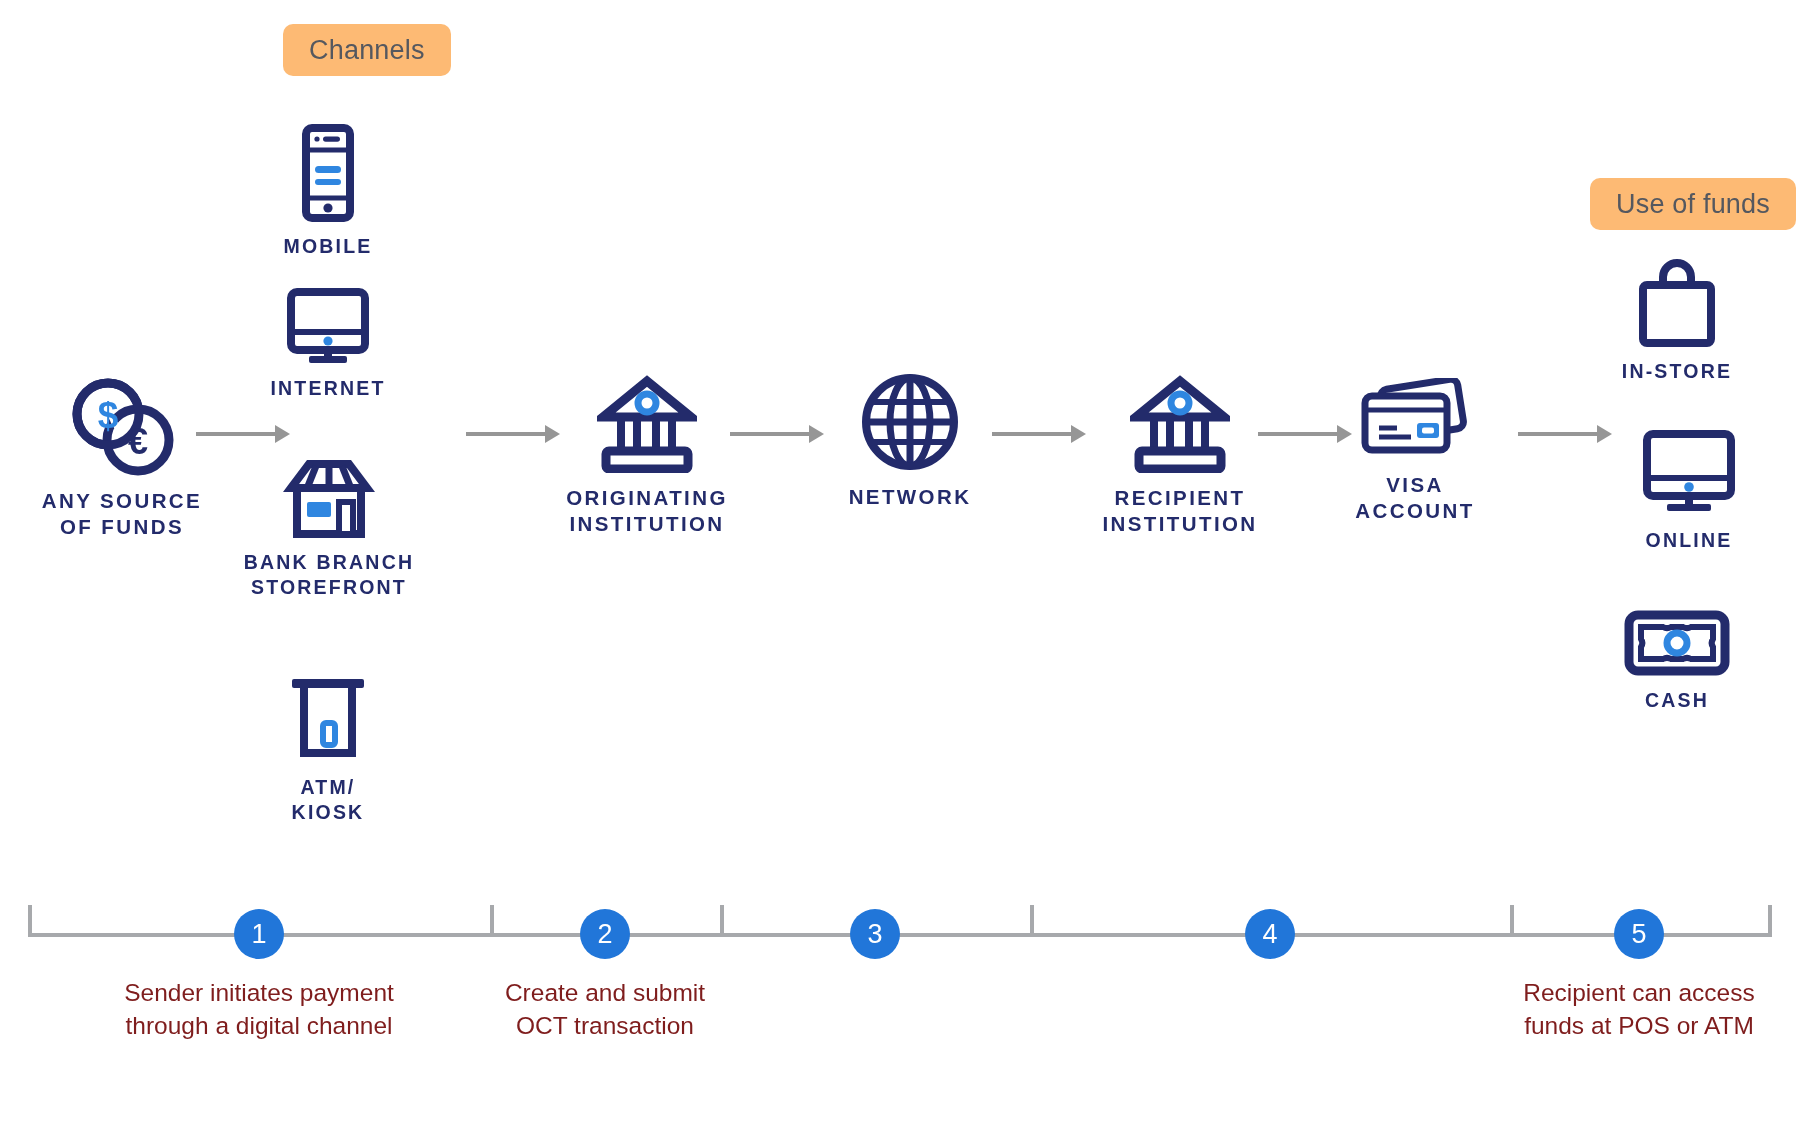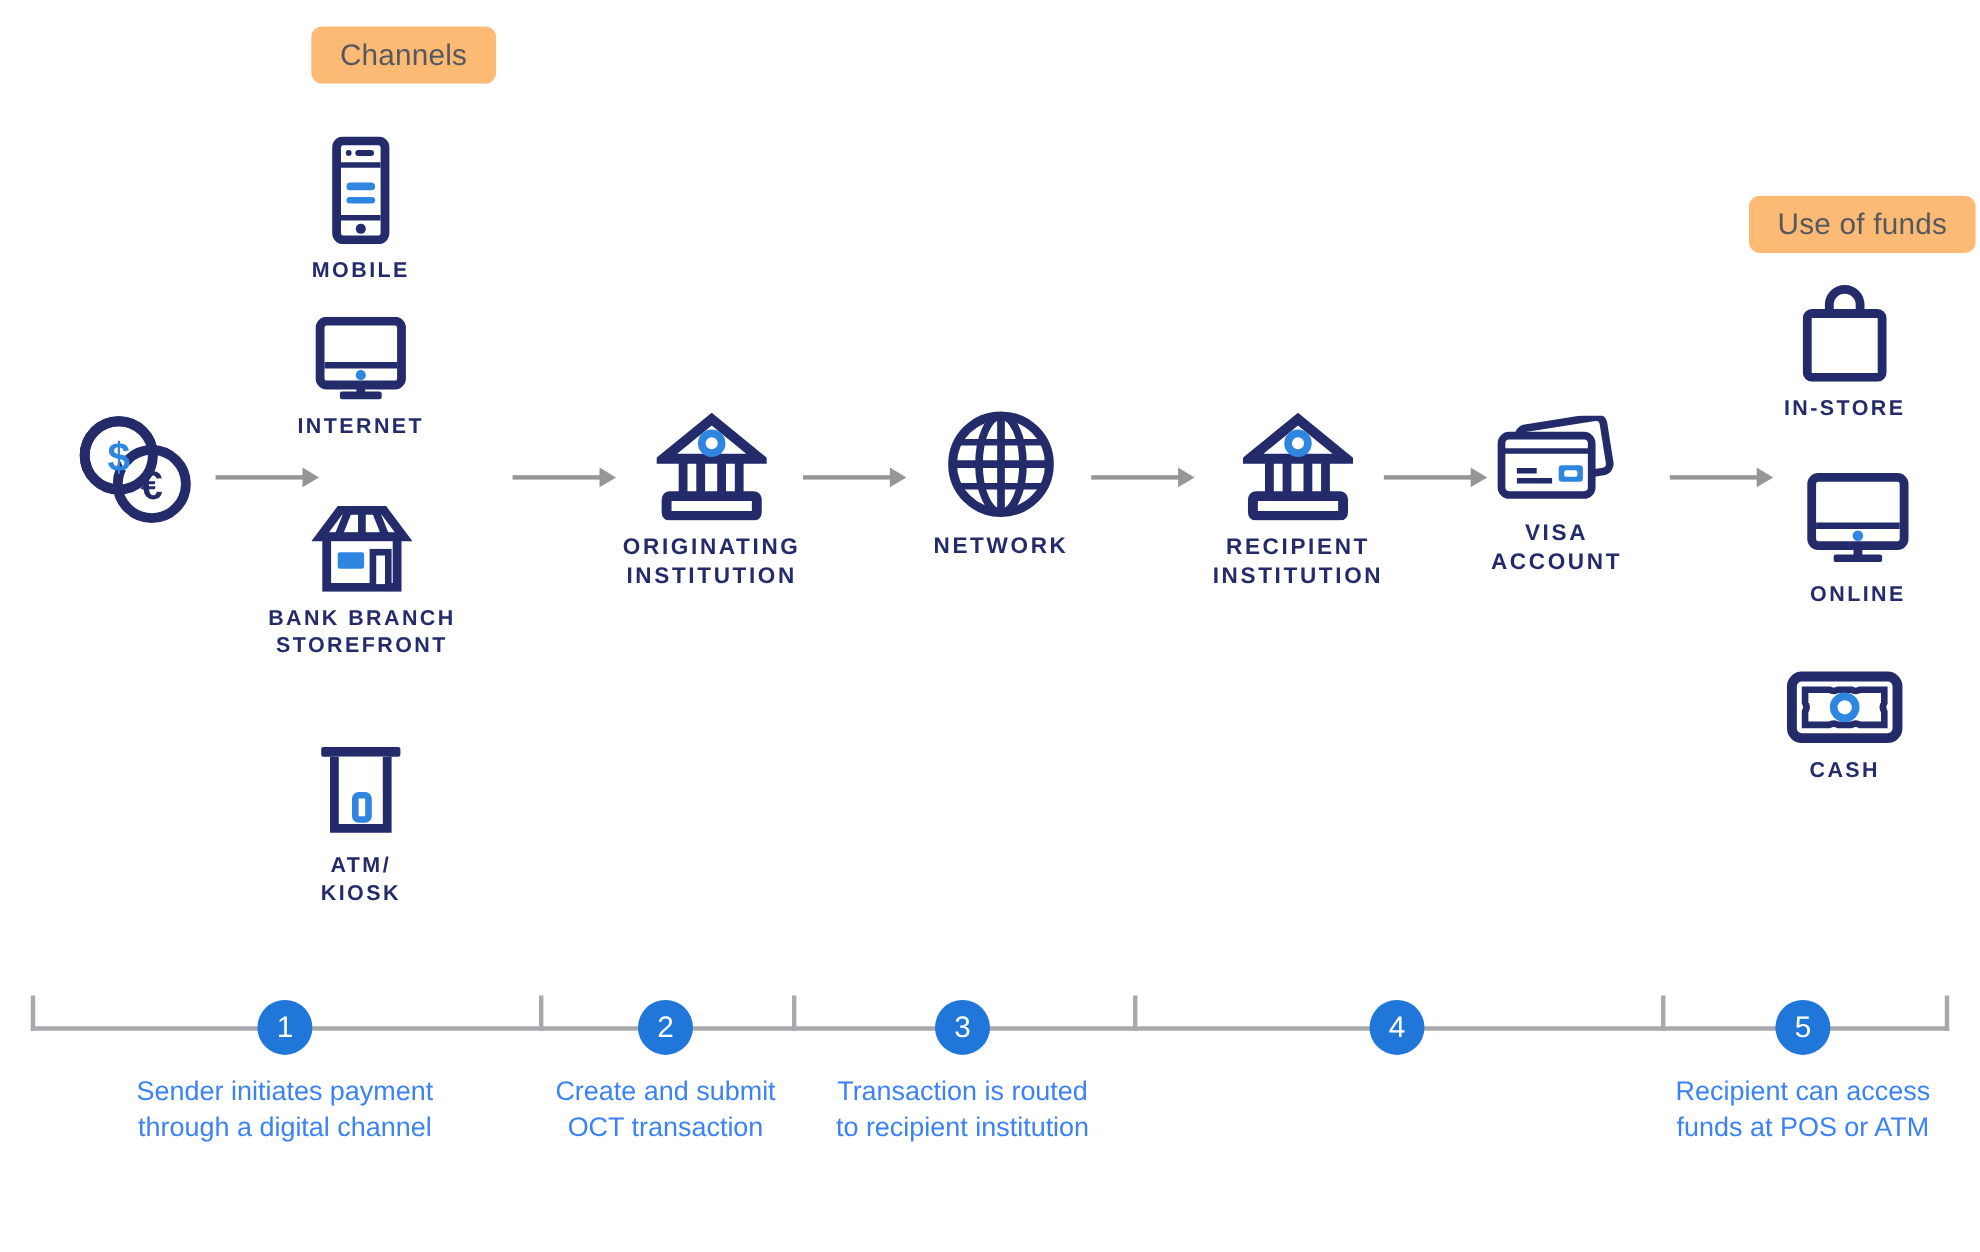--- a/index.html
+++ b/index.html
@@ -63,21 +63,21 @@
   .tl-badge {
     position:absolute; top:4px; left:50%; transform:translateX(-50%);
     width:50px;height:50px;border-radius:50%;
     background:#2176d9; color:#fff;
     display:flex;align-items:center;justify-content:center;
     font-size:27px; font-weight:normal;
     font-family:"Liberation Sans", sans-serif;
   }
   .tl-text {
     position:absolute; top:72px; left:0; width:100%;
-    text-align:center; color:#3b82f6;
+    text-align:center; color:#7f1d1d;
     font-size:24.5px; line-height:1.33; white-space:pre-line;
   }
 
   svg { display:block; }
 </style>
 </head>
 <body>
 
 <div class="chip" id="chip-channels">
   <span>Channels</span>
@@ -90,20 +90,22 @@
   <div class="icon">
     <svg width="110" height="100" viewBox="0 0 110 100">
       <circle cx="41" cy="38" r="31" fill="#fff" stroke="#232b6b" stroke-width="9"></circle>
       <circle cx="71" cy="64" r="31" fill="#fff" stroke="#232b6b" stroke-width="9"></circle>
       <path d="M41 38 A31 31 0 0 0 71 64" fill="#fff"></path>
       <circle cx="41" cy="38" r="31" fill="none" stroke="#232b6b" stroke-width="9"></circle>
       <text x="41" y="52" text-anchor="middle" font-family="Liberation Sans, sans-serif" font-size="37" font-weight="bold" fill="#2f86e0">$</text>
       <text x="71" y="78" text-anchor="middle" font-family="Liberation Sans, sans-serif" font-size="36" font-weight="bold" fill="#232b6b">€</text>
     </svg>
   </div>
+  <div class="caption">ANY SOURCE
+OF FUNDS</div>
 </div>
 
 <div class="arrow" style="left:196px; top:427px; width:94px;">
   <div class="shaft"></div>
     <div class="head"></div>
 </div>
 
 <div class="node small" style="left:253px; top:124px; width:150px;">
   <div class="icon">
     <svg width="60" height="98" viewBox="0 0 60 98">
@@ -297,22 +299,20 @@
     <div class="tl-text">Sender initiates payment
 through a digital channel</div>
   </div>
   <div class="tl-seg" style="left:462px; width:230px;">
     <div class="tl-badge">2</div>
     <div class="tl-text" style="left:-60px; width:350px;">Create and submit
 OCT transaction</div>
   </div>
   <div class="tl-seg" style="left:692px; width:310px;">
     <div class="tl-badge">3</div>
-    <div class="tl-text" style="left:-30px; width:370px;">Transaction is routed
-to recipient institution</div>
   </div>
   <div class="tl-seg" style="left:1002px; width:480px;">
     <div class="tl-badge">4</div>
   </div>
   <div class="tl-seg" style="left:1482px; width:258px;">
     <div class="tl-badge">5</div>
     <div class="tl-text" style="left:-40px; width:338px;">Recipient can access
 funds at POS or ATM</div>
   </div>
 </div>

